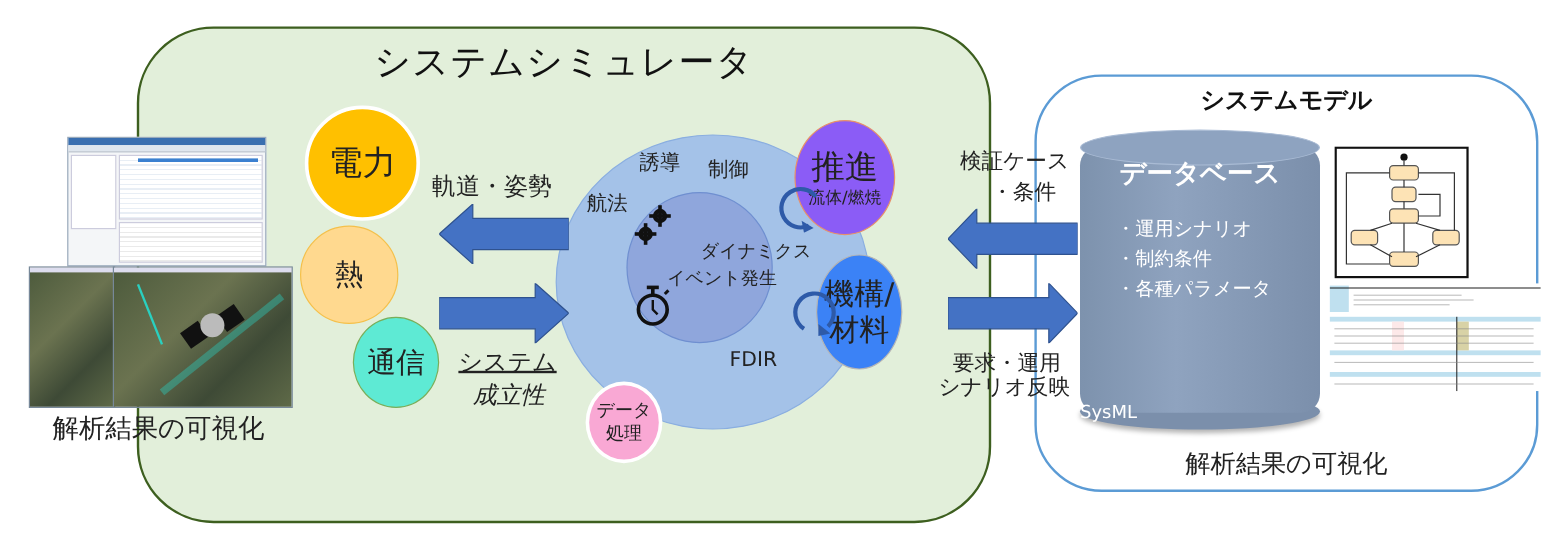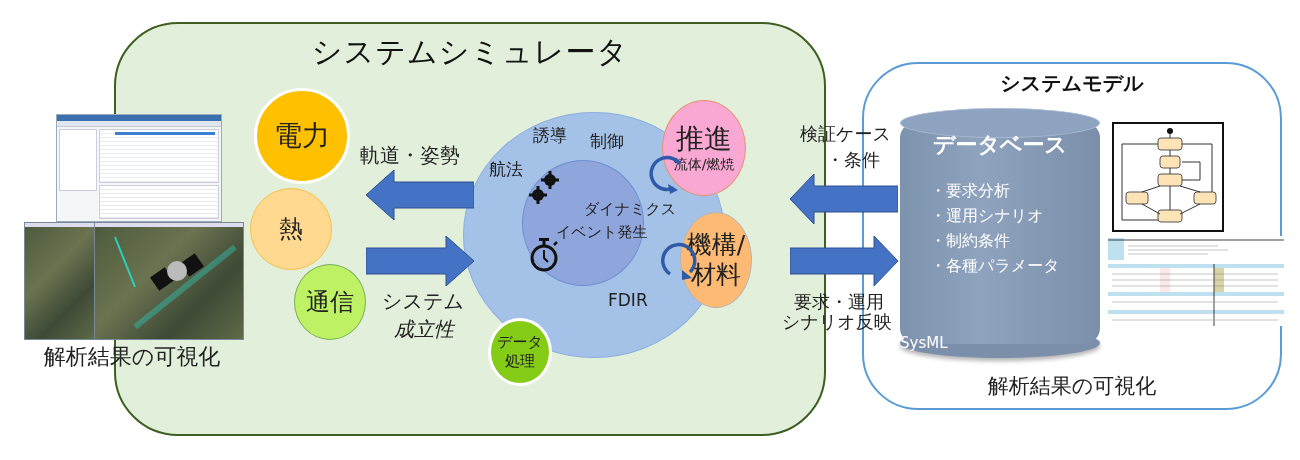--- a/index.html
+++ b/index.html
@@ -8,26 +8,26 @@
   .abs { position:absolute; }
   .sim-box { left:114px; top:22px; width:712px; height:414px; background:#e2efda;
              border:2px solid #3d5f1f; border-radius:64px; box-sizing:border-box; }
   .sim-title { left:114px; top:32px; width:712px; text-align:center; font-size:30px; font-weight:normal; color:#111; letter-spacing:1px; }
   .model-box { left:862px; top:62px; width:420px; height:348px; background:#fff;
                border:2px solid #5b9bd5; border-radius:56px; box-sizing:border-box; }
   .model-title { left:862px; top:70px; width:420px; text-align:center; font-size:20px; font-weight:bold; color:#111; }
   .circle { border-radius:50%; display:flex; align-items:center; justify-content:center; text-align:center; box-sizing:border-box; flex-direction:column; }
   .c-power { left:254px; top:88px; width:96px; height:96px; background:#ffc000; border:3px solid #fff; font-size:28px; }
   .c-heat  { left:250px; top:188px; width:82px; height:82px; background:#ffd98f; border:1px solid #f5c04a; font-size:24px; }
-  .c-comm  { left:294px; top:264px; width:72px; height:76px; background:#bef264; border:1px solid #7aae5a; font-size:24px; }
+  .c-comm  { left:294px; top:264px; width:72px; height:76px; background:#5eead4; border:1px solid #7aae5a; font-size:24px; }
   .c-outer { left:463px; top:112px; width:262px; height:246px; background:#a4c2e8; border:1px solid #8aaee0; }
   .c-inner { left:522px; top:160px; width:122px; height:126px; background:#8fa6dc; border:1px solid #6f8fd0; }
-  .c-prop  { left:662px; top:100px; width:84px; height:96px; background:#f9a8d4; border:1px solid #e8916a; }
-  .c-mech  { left:680px; top:212px; width:72px; height:96px; background:#fdba74; border:1px solid #b5b5b5; }
-  .c-data  { left:488px; top:318px; width:64px; height:68px; background:#84cc16; border:3px solid #fff; font-size:15px; line-height:19px; }
+  .c-prop  { left:662px; top:100px; width:84px; height:96px; background:#8b5cf6; border:1px solid #e8916a; }
+  .c-mech  { left:680px; top:212px; width:72px; height:96px; background:#3b82f6; border:1px solid #b5b5b5; }
+  .c-data  { left:488px; top:318px; width:64px; height:68px; background:#f9a8d4; border:3px solid #fff; font-size:15px; line-height:19px; }
   .label { font-size:20px; color:#222; white-space:nowrap; }
   .small { font-size:15px; color:#222; white-space:nowrap; }
   .db { left:900px; top:108px; width:200px; height:250px;padding-left:44px; }
   .db-body { position:absolute; left:0; top:14px; width:200px; height:222px; background:linear-gradient(90deg,#7d92ad,#8fa3bf 40%,#7b8fab); border-radius:16px; }
   .db-top { position:absolute; left:0; top:0; width:200px; height:30px; background:#8ea3c0; border-radius:50%; border:1px solid #a9bbd4; box-sizing:border-box; }
   .db-bot { position:absolute; left:0; top:220px; width:200px; height:30px; background:#7b8fab; border-radius:50%; box-shadow:0 3px 4px rgba(0,0,0,0.3); }
   .db-title { position:absolute; left:0; top:22px; width:200px; text-align:center; color:#fff; font-size:22px; font-weight:bold; }
   .db-items { position:absolute; left:30px; top:70px; color:#fff; font-size:16px; line-height:25px; }
   .db-foot { position:absolute; left:0; top:226px; width:200px; text-align:left; color:#fff; font-size:15px; }
   .screenshot { background:#f4f6f8; border:1px solid #9ab; }
@@ -127,41 +127,40 @@
   <span>処理</span>
 </div>
 
 <svg class="abs" style="left:366px;top:170px;" width="108" height="50">
   <polygon points="0,25 28,0 28,12 108,12 108,38 28,38 28,50" fill="#4472c4" stroke="#2f528f" stroke-width="1"></polygon>
 </svg>
 <svg class="abs" style="left:366px;top:236px;" width="108" height="50">
   <polygon points="108,25 80,0 80,12 0,12 0,38 80,38 80,50" fill="#4472c4" stroke="#2f528f" stroke-width="1"></polygon>
 </svg>
 <div class="abs label" style="left:360px;top:142px;">軌道・姿勢</div>
-<div class="abs label" style="left:382px;top:288px;">システム</div>
+<div class="abs label" style="left:382px;top:288px;text-decoration:underline;">システム</div>
 <div class="abs label" style="left:394px;top:316px;font-style:italic;">成立性</div>
 
 <svg class="abs" style="left:790px;top:174px;" width="108" height="50">
   <polygon points="0,25 24,0 24,12 108,12 108,38 24,38 24,50" fill="#4472c4" stroke="#2f528f" stroke-width="1"></polygon>
 </svg>
 <svg class="abs" style="left:790px;top:236px;" width="108" height="50">
   <polygon points="108,25 84,0 84,12 0,12 0,38 84,38 84,50" fill="#4472c4" stroke="#2f528f" stroke-width="1"></polygon>
 </svg>
 <div class="abs label" style="left:800px;top:122px;font-size:18px;">検証ケース</div>
 <div class="abs label" style="left:826px;top:148px;font-size:18px;">・条件</div>
 <div class="abs label" style="left:794px;top:290px;font-size:18px;">要求・運用</div>
 <div class="abs label" style="left:782px;top:310px;font-size:18px;">シナリオ反映</div>
 
 <div class="abs db">
   <div class="db-bot"></div>
   <div class="db-body"></div>
   <div class="db-top"></div>
   <div class="db-title">データベース</div>
   <div class="db-items">
-    <div>・要求分析</div>
     <div>・運用シナリオ</div>
     <div>・制約条件</div>
     <div>・各種パラメータ</div>
   </div>
   <div class="db-foot">SysML</div>
 </div>
 
 <svg class="abs" style="left:1112px;top:122px;background:#fff;" width="112" height="110">
   <rect x="1" y="1" width="110" height="108" fill="#fff" stroke="#111" stroke-width="2"></rect>
   <circle cx="58" cy="9" r="3" fill="#111"></circle>

